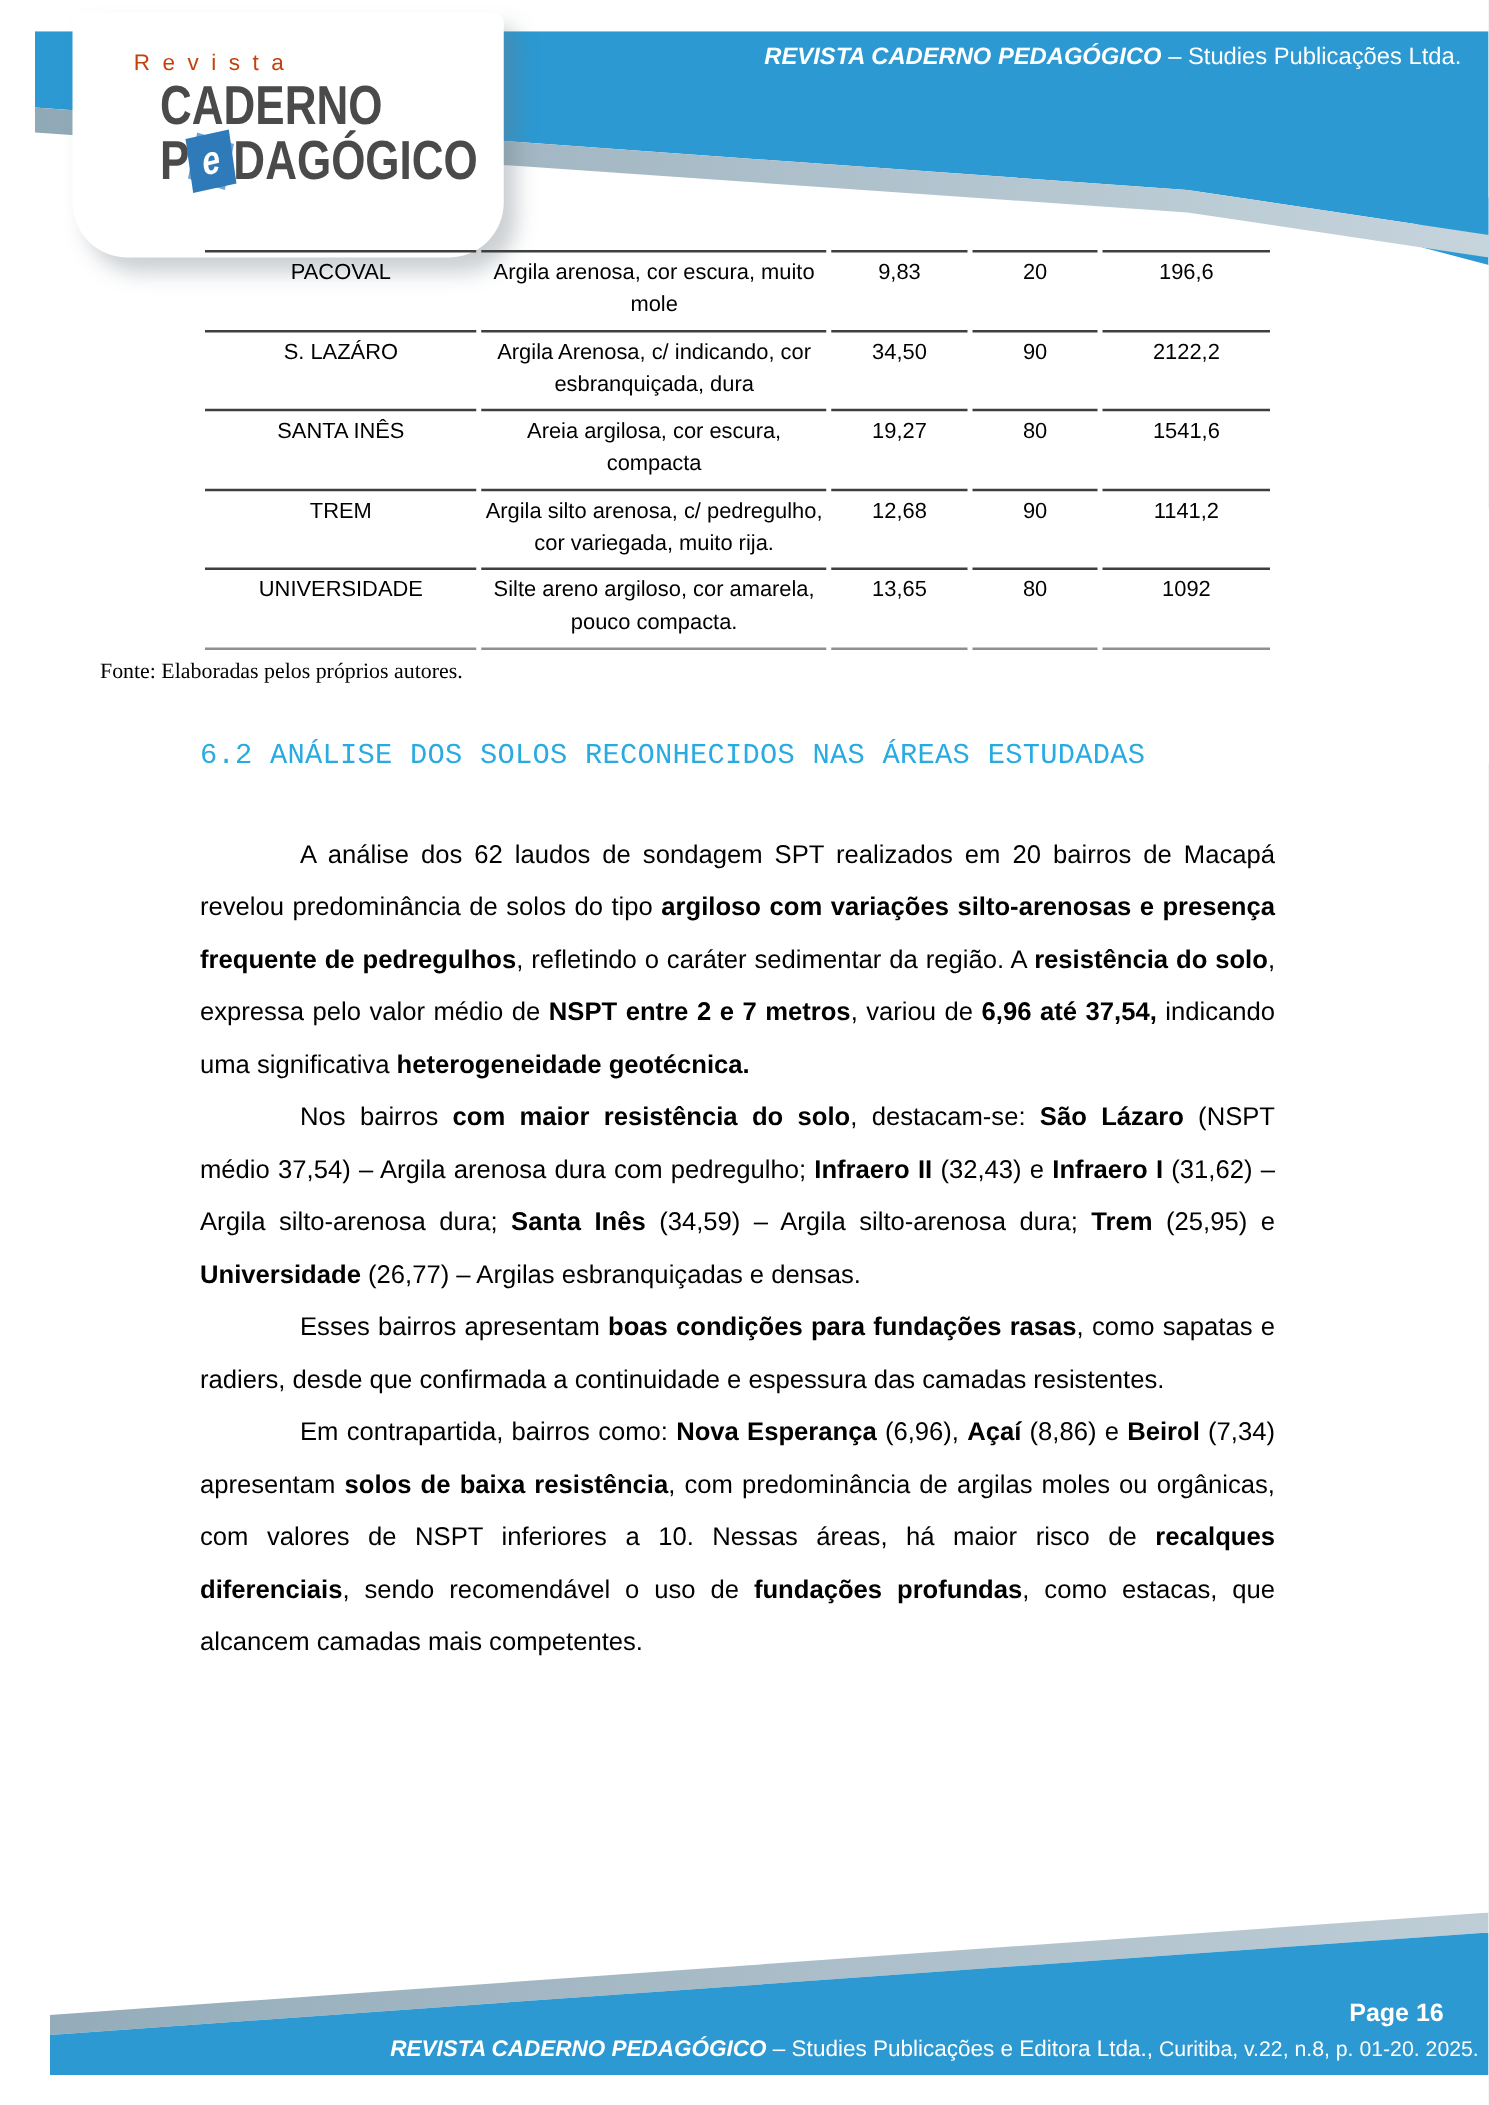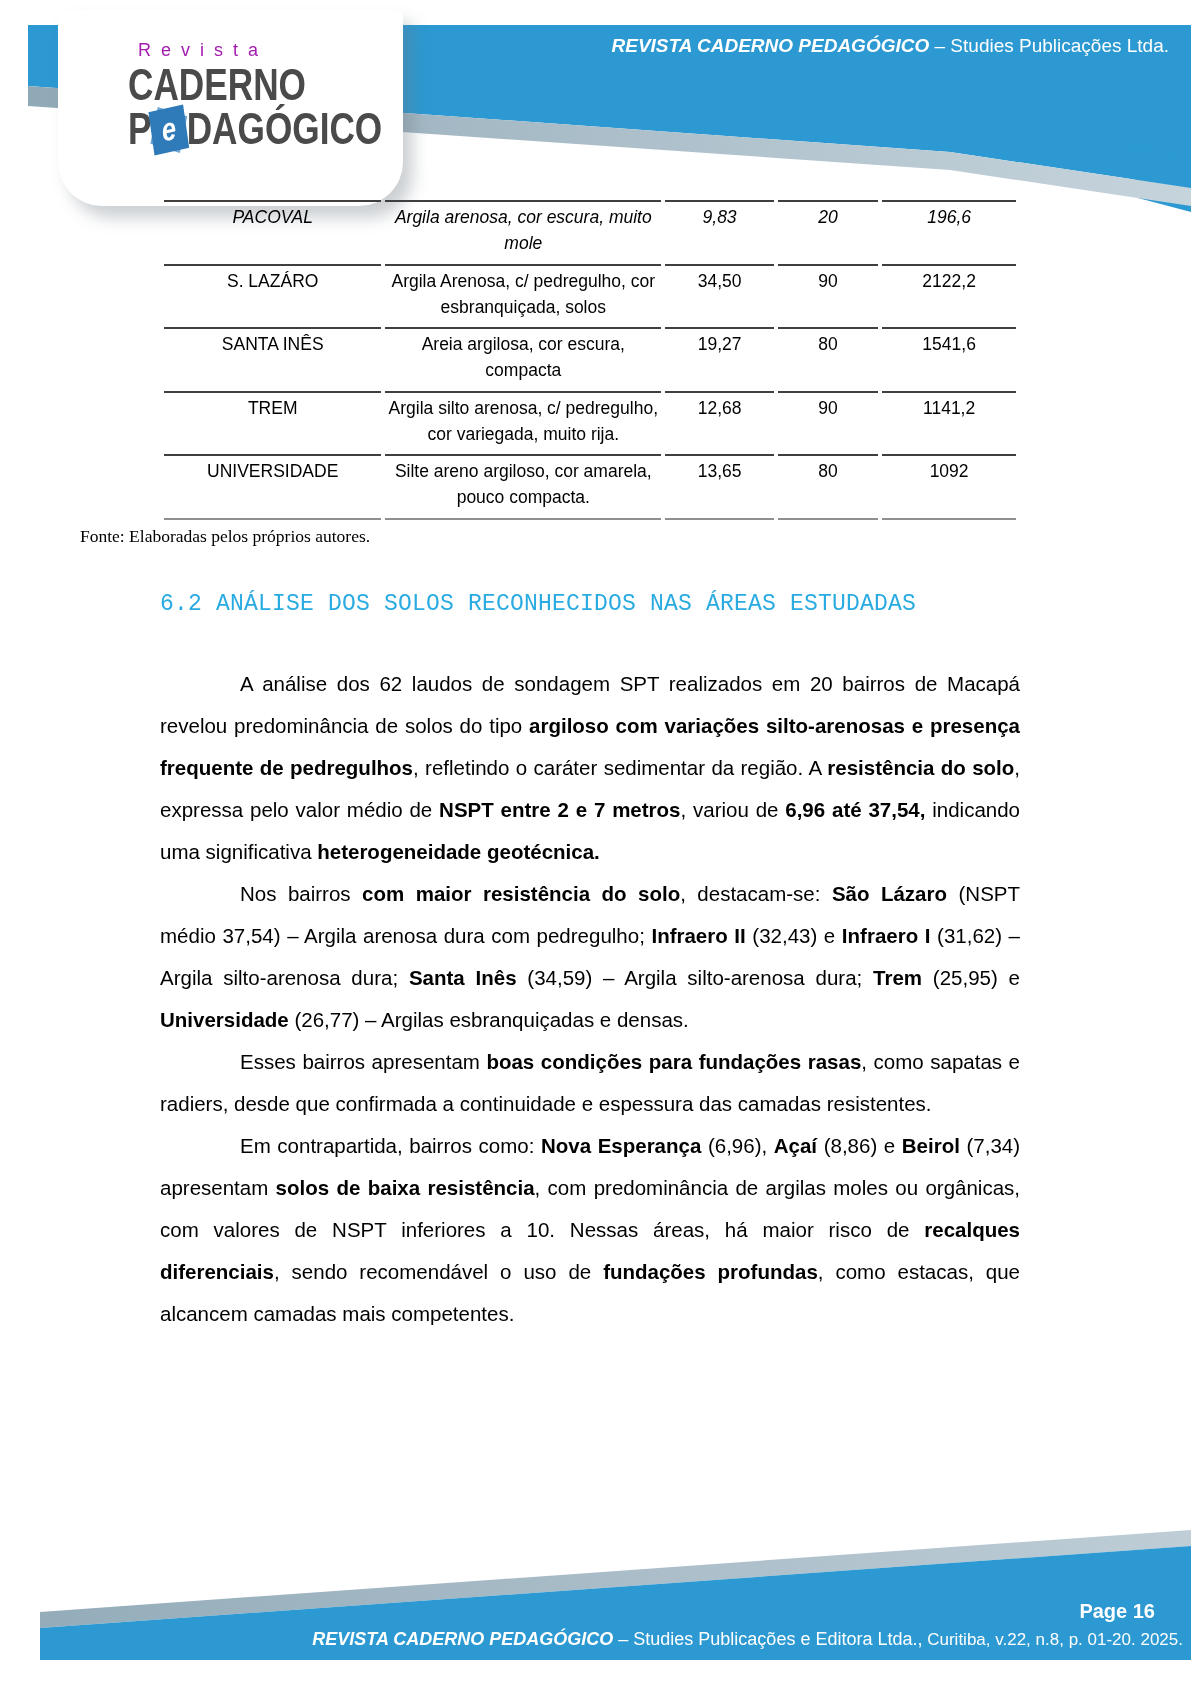--- a/index.html
+++ b/index.html
@@ -30,22 +30,22 @@
     clip-path:polygon(28px 86px,950px 152px,1191px 188px,1191px 206px,950px 170px,28px 106px);
   }
   
   .logo-card{
     position:absolute;left:58px;top:10px;width:345px;height:196px;
     background:#ffffff;
     border-radius:8px 8px 44px 44px;
     box-shadow:10px 12px 16px rgba(110,120,130,0.35);
   }
   .logo-revista{
-    margin:30px 0 2px 80px;
-    font-size:18px;letter-spacing:10px;color:#a21caf;
+    margin:30px 0 2px 49px;
+    font-size:18px;letter-spacing:10px;color:#c2410c;
   }
   .logo-caderno{
     margin-left:70px;
     font-size:44px;font-weight:bold;color:#4a4a4a;
     line-height:1.02;letter-spacing:0px;
     transform:scaleX(0.80);transform-origin:left center;
     white-space:nowrap;
   }
   .logo-line2{
     margin-left:70px;margin-top:-2px;
@@ -82,21 +82,21 @@
   }
   table.soil{
     width:100%;
     border-collapse:separate;border-spacing:4px 0;
     font-size:17.5px;line-height:1.5;
   }
   table.soil td{
     padding:2px 2px 7px;text-align:center;vertical-align:top;
     border-bottom:2px solid #3f3f3f;
   }
-  table.soil tr:first-child td{border-top:2px solid #3f3f3f;font-style:italic;}
+  table.soil tr:first-child td{border-top:2px solid #3f3f3f;}
   table.soil tr:last-child td{border-bottom:2.5px solid #8f8f8f;}
   .c-bairro{width:26%;}
   .c-desc{width:33%;}
   .c-v1{width:13%;}
   .c-v2{width:12%;}
   .c-v3{width:16%;}
   .fonte{
     margin-top:6px;font-size:17.5px;
     transform:translateX(-80px);
     font-family:Liberation Serif, serif;
@@ -164,21 +164,21 @@
       <tbody>
           <tr>
         <td class="c-bairro">PACOVAL</td>
         <td class="c-desc">Argila arenosa, cor escura, muito mole</td>
         <td class="c-v1">9,83</td>
         <td class="c-v2">20</td>
         <td class="c-v3">196,6</td>
       </tr>
       <tr>
         <td class="c-bairro">S. LAZÁRO</td>
-        <td class="c-desc">Argila Arenosa, c/ pedregulho, cor esbranquiçada, solos</td>
+        <td class="c-desc">Argila Arenosa, c/ indicando, cor esbranquiçada, dura</td>
         <td class="c-v1">34,50</td>
         <td class="c-v2">90</td>
         <td class="c-v3">2122,2</td>
       </tr>
       <tr>
         <td class="c-bairro">SANTA INÊS</td>
         <td class="c-desc">Areia argilosa, cor escura, compacta</td>
         <td class="c-v1">19,27</td>
         <td class="c-v2">80</td>
         <td class="c-v3">1541,6</td>

